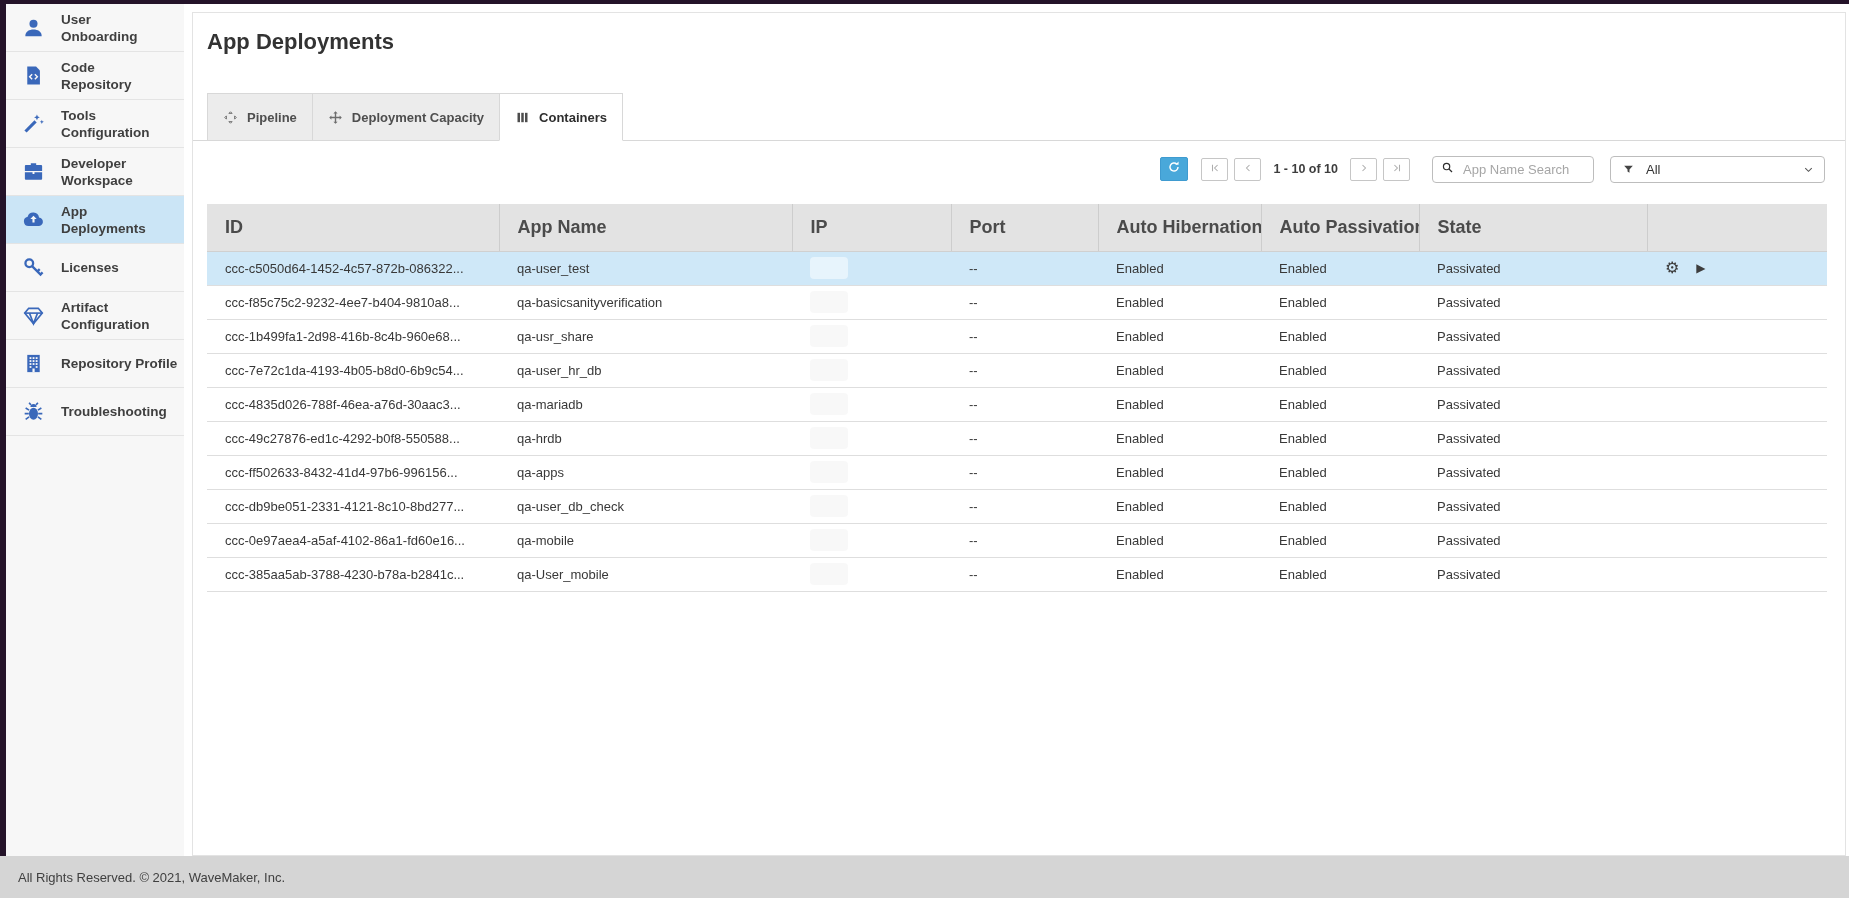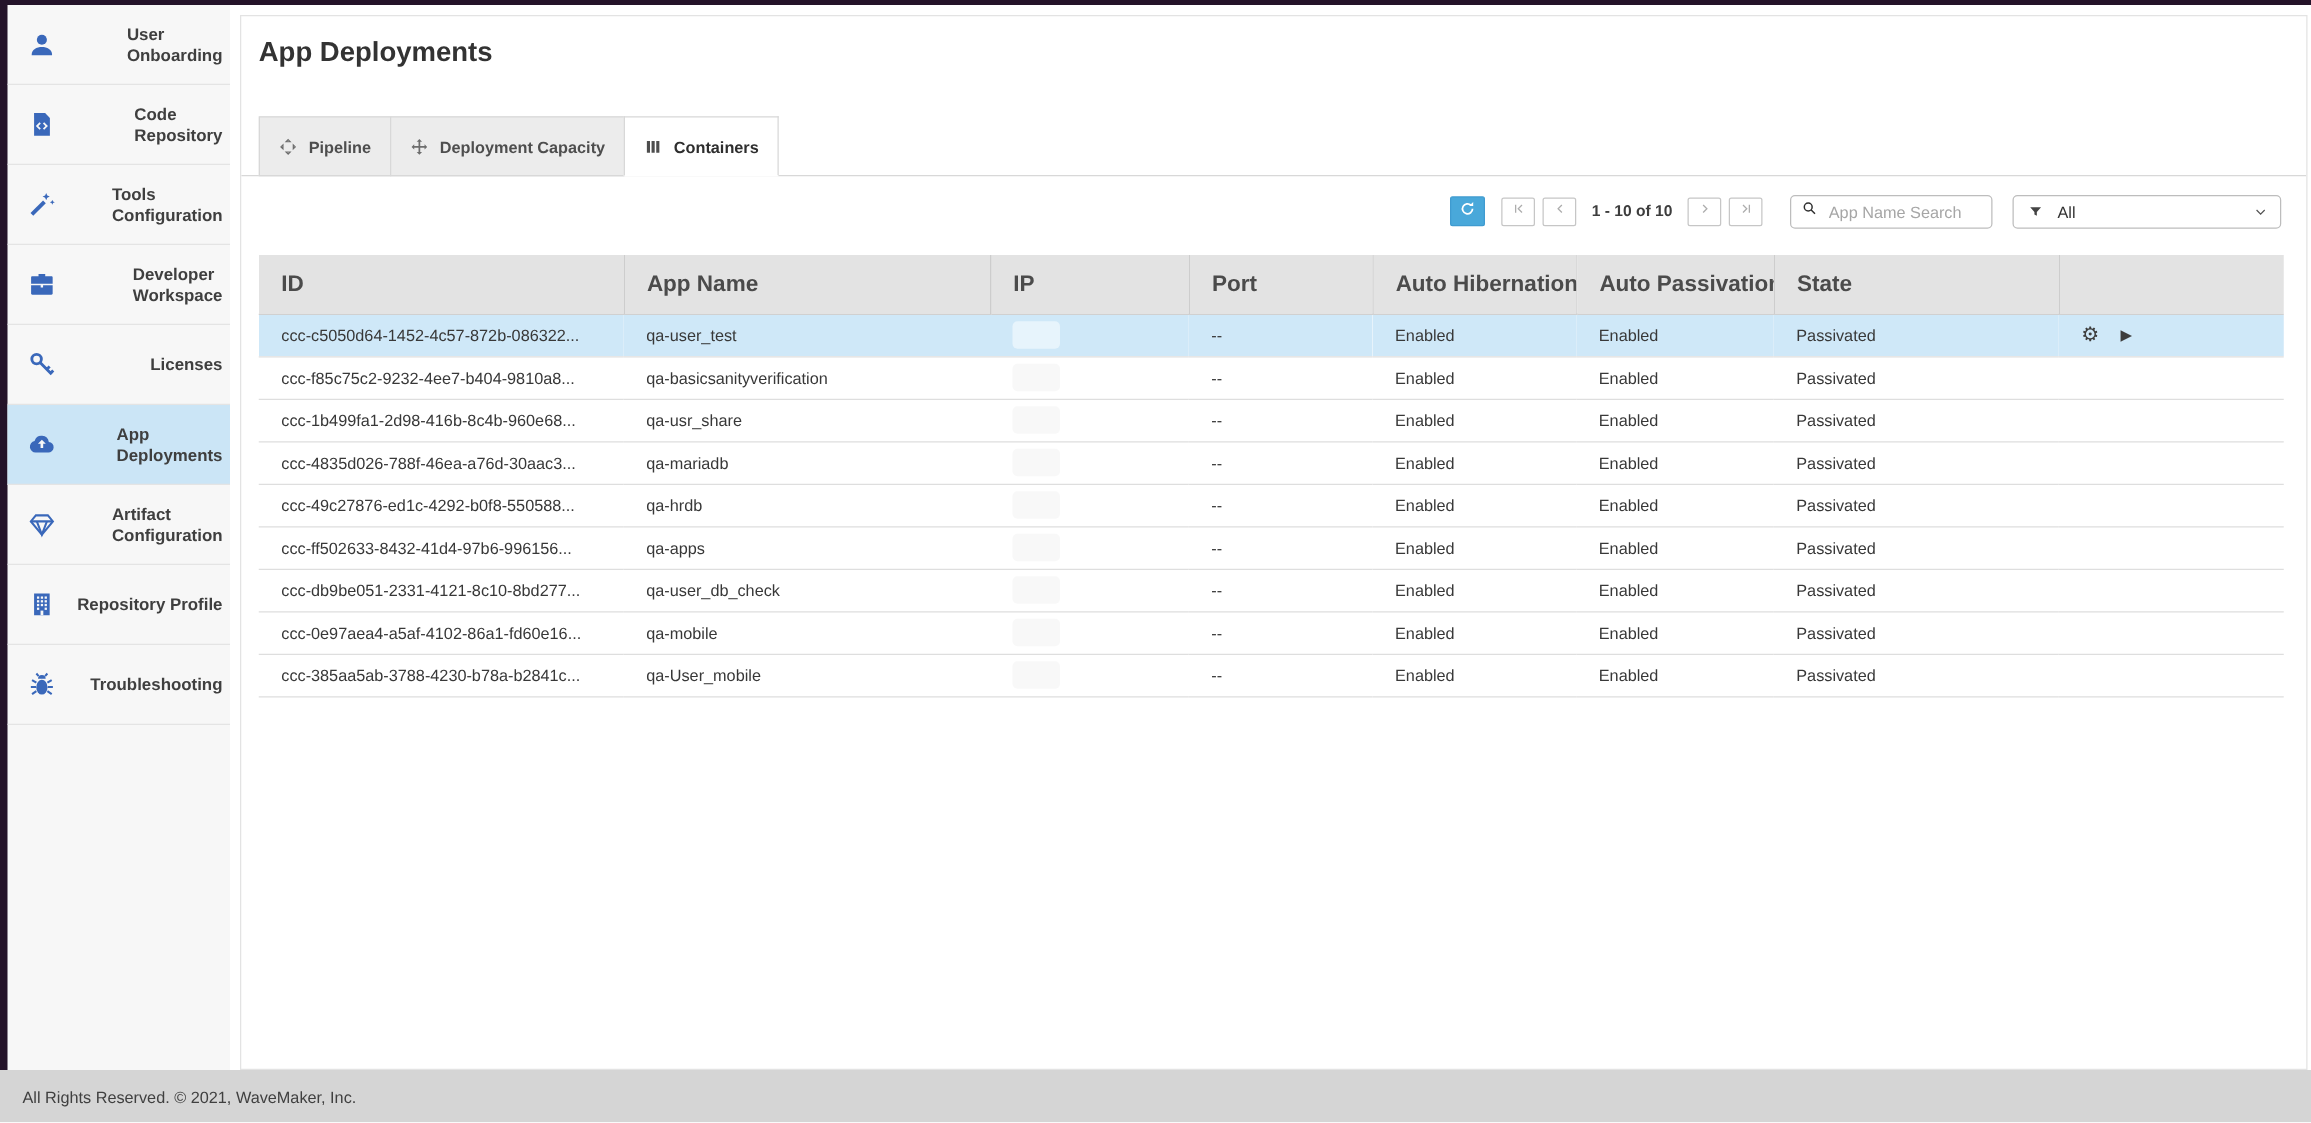--- a/index.html
+++ b/index.html
@@ -3,22 +3,22 @@
 <meta charset="utf-8">
 <style>
   html,body{margin:0;padding:0;background:#fff;}
   .screen{position:relative;width:1849px;height:898px;overflow:hidden;background:#fff;
           font-family:"Liberation Sans",sans-serif;-webkit-font-smoothing:antialiased;}
   .topline{position:absolute;top:0;left:0;width:100%;height:4px;background:#241329;z-index:9;}
 
   
   .sidebar{position:absolute;left:0;top:4px;bottom:42px;width:184px;background:#f7f7f7;
            box-sizing:border-box;border-left:6px solid #241329;}
-  .side-item{height:64px;border-bottom:1px solid #e4e4e4;display:flex;align-items:center;
-             padding:0 6px 0 14px;box-sizing:border-box;cursor:pointer;justify-content:space-between;}
+  .side-item{height:48px;border-bottom:1px solid #e4e4e4;display:flex;align-items:center;
+             padding:0 6px 0 14px;box-sizing:border-box;cursor:pointer;}
   .side-item.active{background:#cbe5f6;}
   .side-icon{width:26px;height:26px;flex:0 0 26px;color:#3a68ba;display:flex;align-items:center;justify-content:center;}
   .side-icon svg{width:23px;height:23px;}
   .side-label{margin-left:15px;font-size:13.5px;font-weight:600;color:#3f3f3f;line-height:17px;white-space:pre-line;}
 
   
   .footer{position:absolute;left:0;bottom:0;width:100%;height:42px;background:#d5d5d5;
           display:flex;align-items:center;box-sizing:border-box;padding-left:18px;
           font-size:13px;color:#404040;}
 
@@ -124,39 +124,39 @@
     <span class="side-icon icon-slot">
             <svg viewBox="0 0 24 24" fill="currentColor" xmlns="http://www.w3.org/2000/svg">
               <path d="M9.2 5.2V3.4h5.6v1.8H20c.6 0 1 .4 1 1v5.3H3V6.2c0-.6.4-1 1-1h5.2z"></path>
               <path d="M3 12.8h8v1.8h2v-1.8h8v6.8c0 .6-.4 1-1 1H4c-.6 0-1-.4-1-1z"></path>
             </svg>
           </span>
     <span class="side-label">Developer
 Workspace</span>
   </div>
 
+  <div class="side-item active">
+    <span class="side-icon icon-slot">
+            <svg viewBox="0 0 24 24" fill="currentColor" xmlns="http://www.w3.org/2000/svg">
+              <path d="M6.8 18.8a4.9 4.9 0 01-.9-9.7A6.1 6.1 0 0117.8 10a4.3 4.3 0 01-.8 8.8z"></path>
+              <path d="M12 8.2l3.3 3.3h-2.2V15h-2.2v-3.5H8.7z" fill="#f7f7f7"></path>
+            </svg>
+          </span>
+    <span class="side-label">App
+Deployments</span>
+  </div>
+
   <div class="side-item">
     <span class="side-icon icon-slot">
             <svg viewBox="0 0 24 24" fill="currentColor" xmlns="http://www.w3.org/2000/svg">
               <circle cx="7.6" cy="7.6" r="4" fill="none" stroke="currentColor" stroke-width="2.4"></circle>
               <path d="M10.5 10.5l9.7 9.7M16.1 16.1l2.4-2.4M19.3 19.3l2.2-2.2" stroke="currentColor" stroke-width="2.4" fill="none"></path>
             </svg>
           </span>
     <span class="side-label">Licenses</span>
-  </div>
-
-  <div class="side-item active">
-    <span class="side-icon icon-slot">
-            <svg viewBox="0 0 24 24" fill="currentColor" xmlns="http://www.w3.org/2000/svg">
-              <path d="M6.8 18.8a4.9 4.9 0 01-.9-9.7A6.1 6.1 0 0117.8 10a4.3 4.3 0 01-.8 8.8z"></path>
-              <path d="M12 8.2l3.3 3.3h-2.2V15h-2.2v-3.5H8.7z" fill="#f7f7f7"></path>
-            </svg>
-          </span>
-    <span class="side-label">App
-Deployments</span>
   </div>
 
   <div class="side-item">
     <span class="side-icon icon-slot">
             <svg viewBox="0 0 24 24" fill="currentColor" xmlns="http://www.w3.org/2000/svg">
               <g fill="none" stroke="currentColor" stroke-width="1.7">
                 <path d="M7 4.5h10l4.2 5L12 20.5 2.8 9.5z"></path>
                 <path d="M2.8 9.5h18.4"></path>
                 <path d="M7.8 9.5L12 20.5l4.2-11"></path>
               </g>
@@ -348,20 +348,32 @@
               <td><span class="ghost"></span></td>
               <td>--</td>
               <td>Enabled</td>
               <td>Enabled</td>
               <td>Passivated</td>
               <td>
                 <div class="cell-actions"></div>
               </td>
             </tr>
             <tr>
+              <td>ccc-7e72c1da-4193-4b05-b8d0-6b9c54...</td>
+              <td>qa-user_hr_db</td>
+              <td><span class="ghost"></span></td>
+              <td>--</td>
+              <td>Enabled</td>
+              <td>Enabled</td>
+              <td>Passivated</td>
+              <td>
+                <div class="cell-actions"></div>
+              </td>
+            </tr>
+            <tr>
               <td>ccc-4835d026-788f-46ea-a76d-30aac3...</td>
               <td>qa-mariadb</td>
               <td><span class="ghost"></span></td>
               <td>--</td>
               <td>Enabled</td>
               <td>Enabled</td>
               <td>Passivated</td>
               <td>
                 <div class="cell-actions"></div>
               </td>

